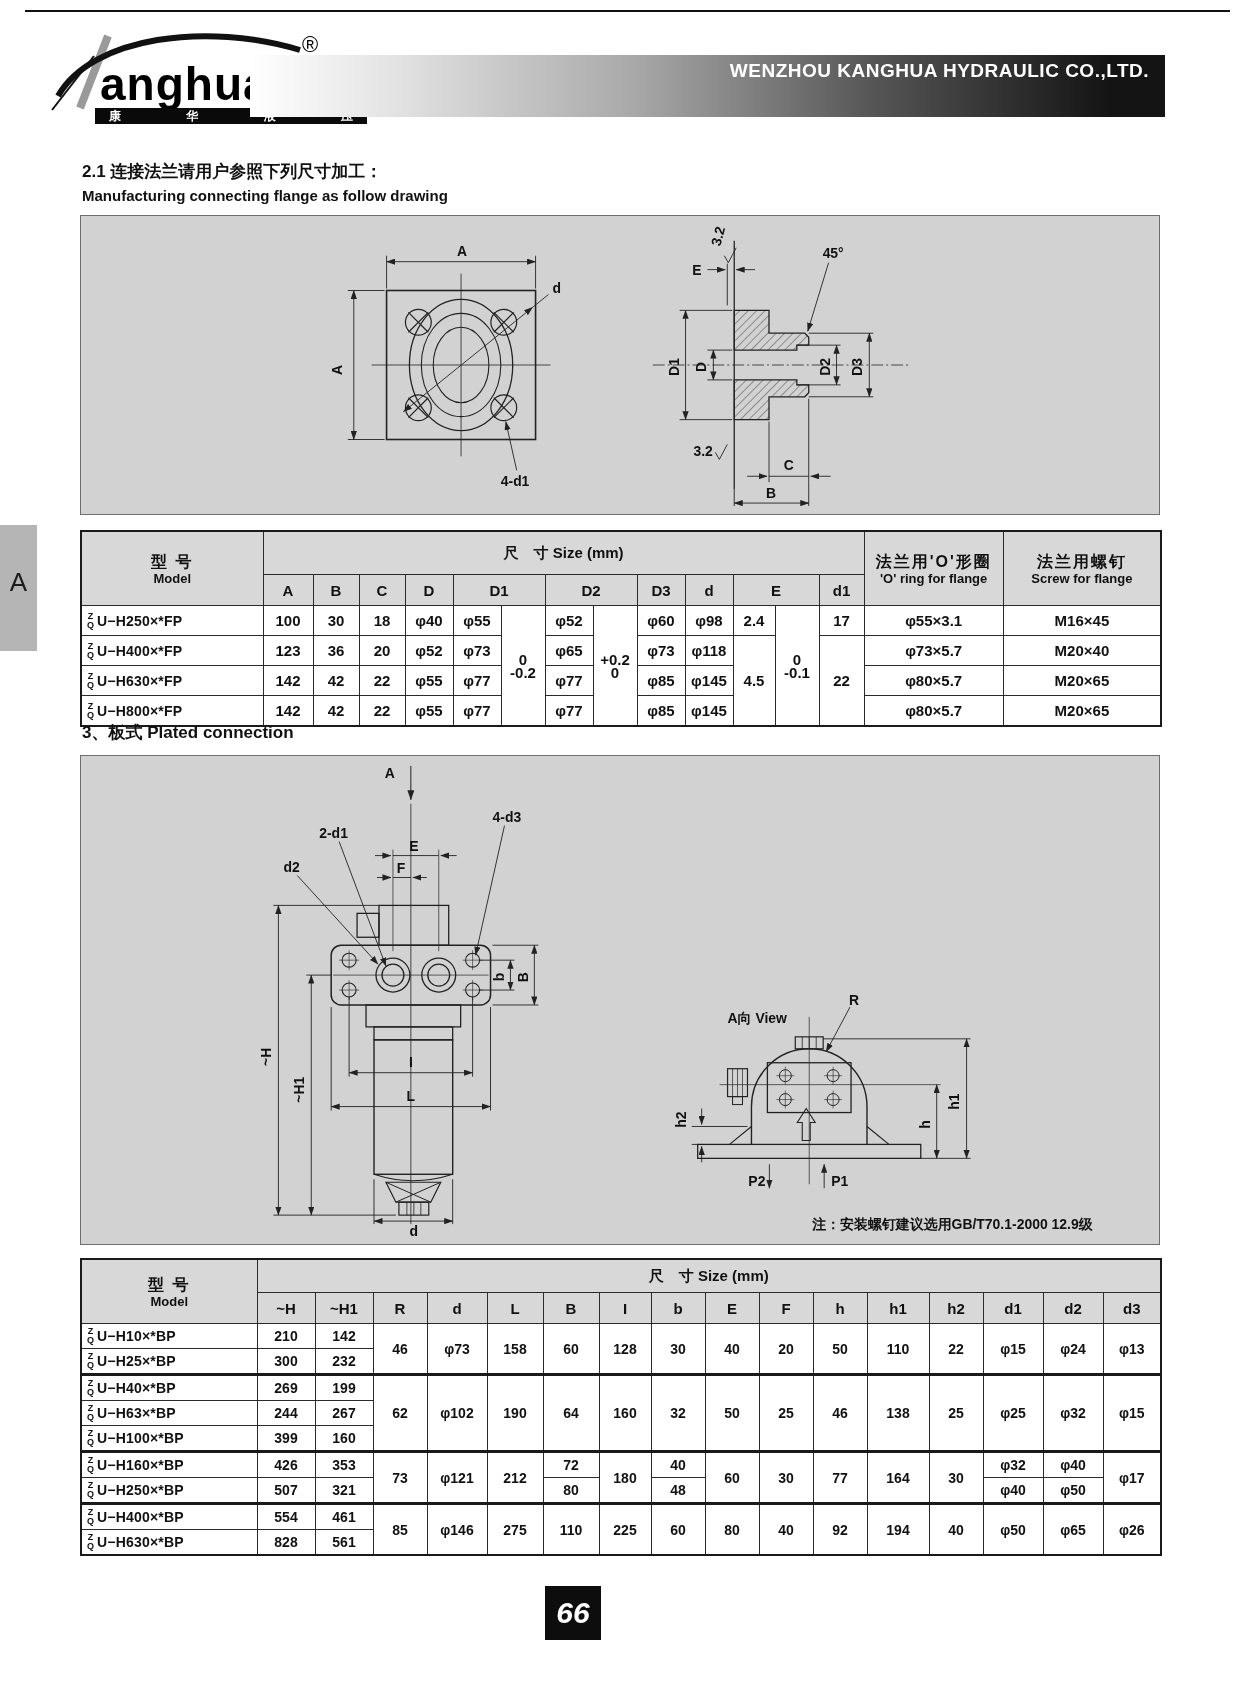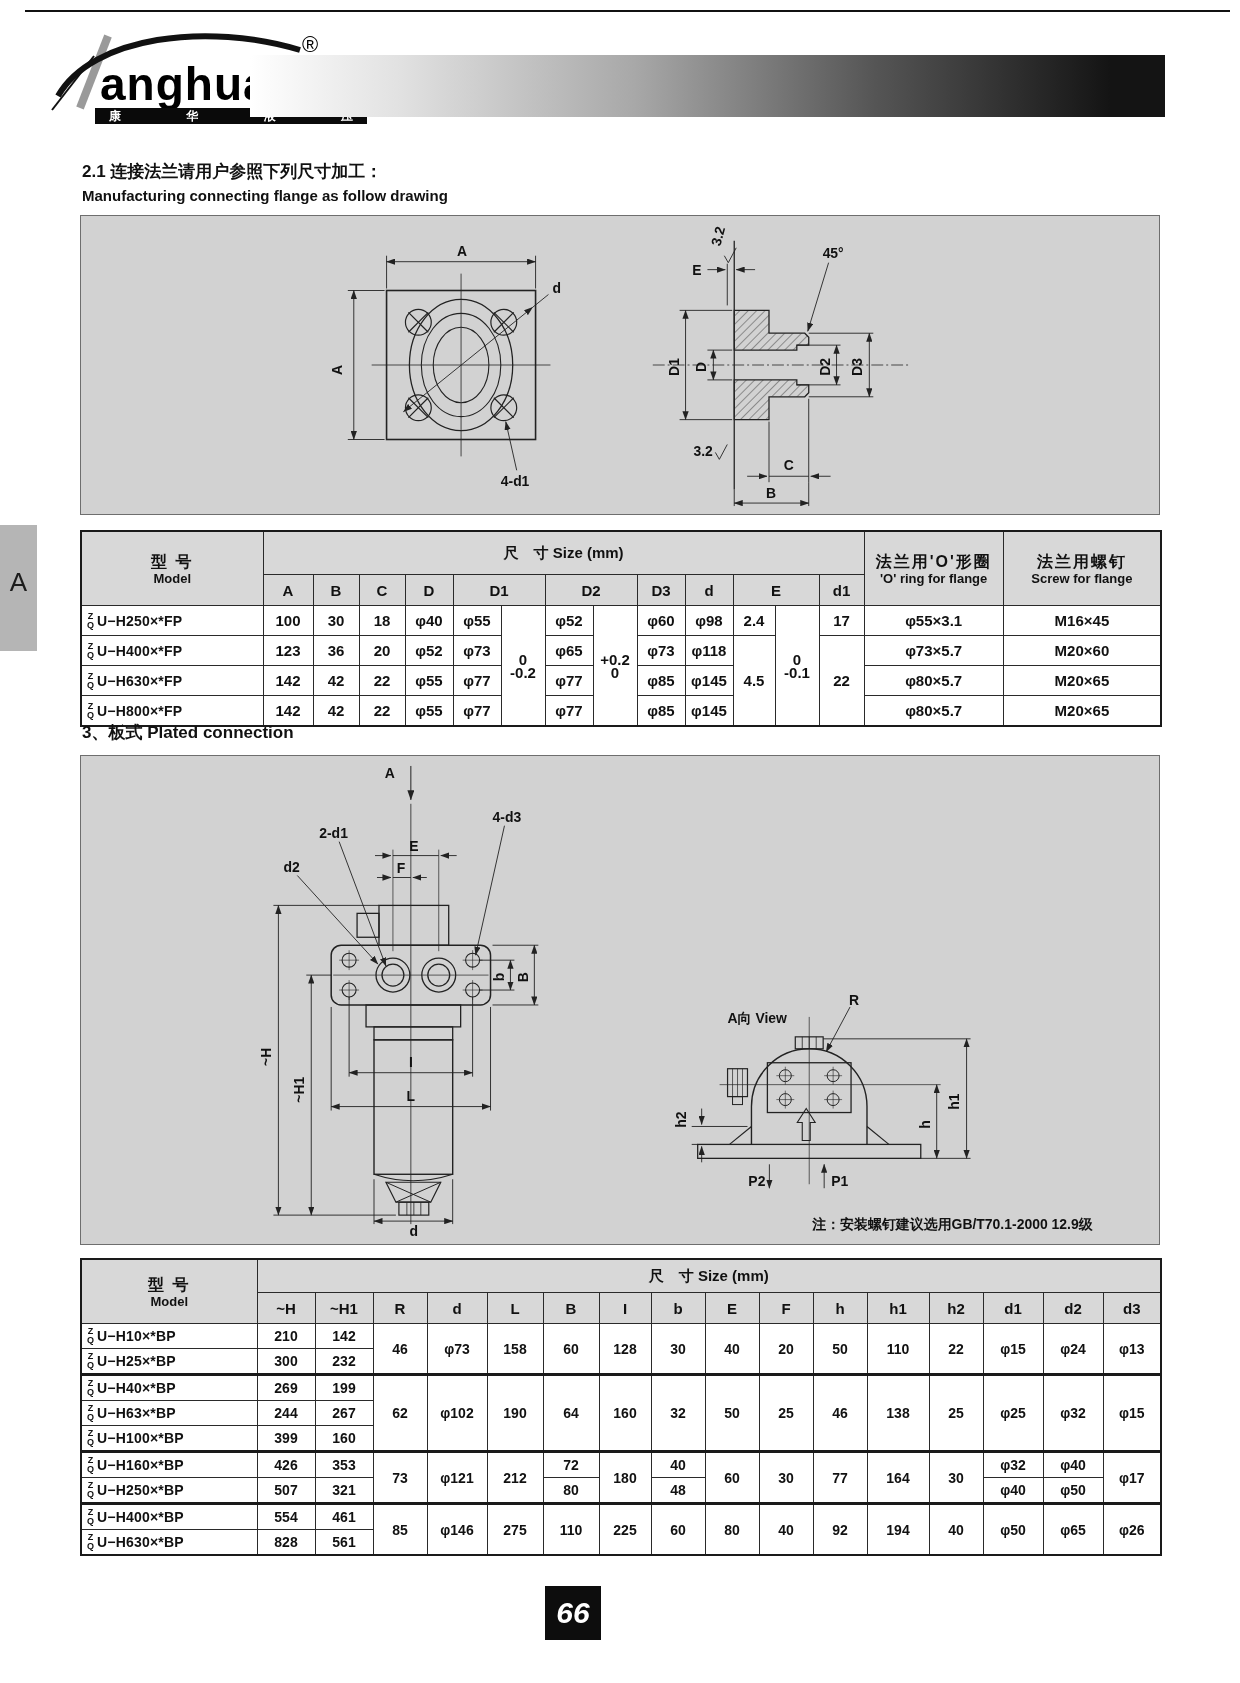--- a/index.html
+++ b/index.html
@@ -70,20 +70,21 @@
       <text x="254" y="30" font-size="22">®</text>
     </svg>
   </div>
   <div class="logo-bar">
     <span>康</span>
     <span>华</span>
     <span>液</span>
     <span>压</span>
   </div>
   <div class="banner">
+    <div class="en">WENZHOU KANGHUA HYDRAULIC CO.,LTD.</div>
   </div>
 
   <div class="side-tab">A</div>
 
   <div class="sec-cn1">2.1 连接法兰请用户参照下列尺寸加工：</div>
   <div class="sec-en1">Manufacturing connecting flange as follow drawing</div>
 
   <div class="draw-box" id="draw1">
     <svg viewBox="0 0 1080 300">
       <defs>
@@ -286,21 +287,21 @@
           <td>36</td>
           <td>20</td>
           <td>φ52</td>
           <td>φ73</td>
           <td>φ65</td>
           <td>φ73</td>
           <td>φ118</td>
           <td rowspan="3">4.5</td>
           <td rowspan="3">22</td>
           <td>φ73×5.7</td>
-          <td>M20×60</td>
+          <td>M20×40</td>
         </tr>
         <tr>
           <td class="model-cell">
             <span class="model-wrap">
               <span class="zq">
                 <span>Z</span>
                 <span>Q</span>
               </span>
               <span class="mname">U−H630×*FP</span>
             </span>

